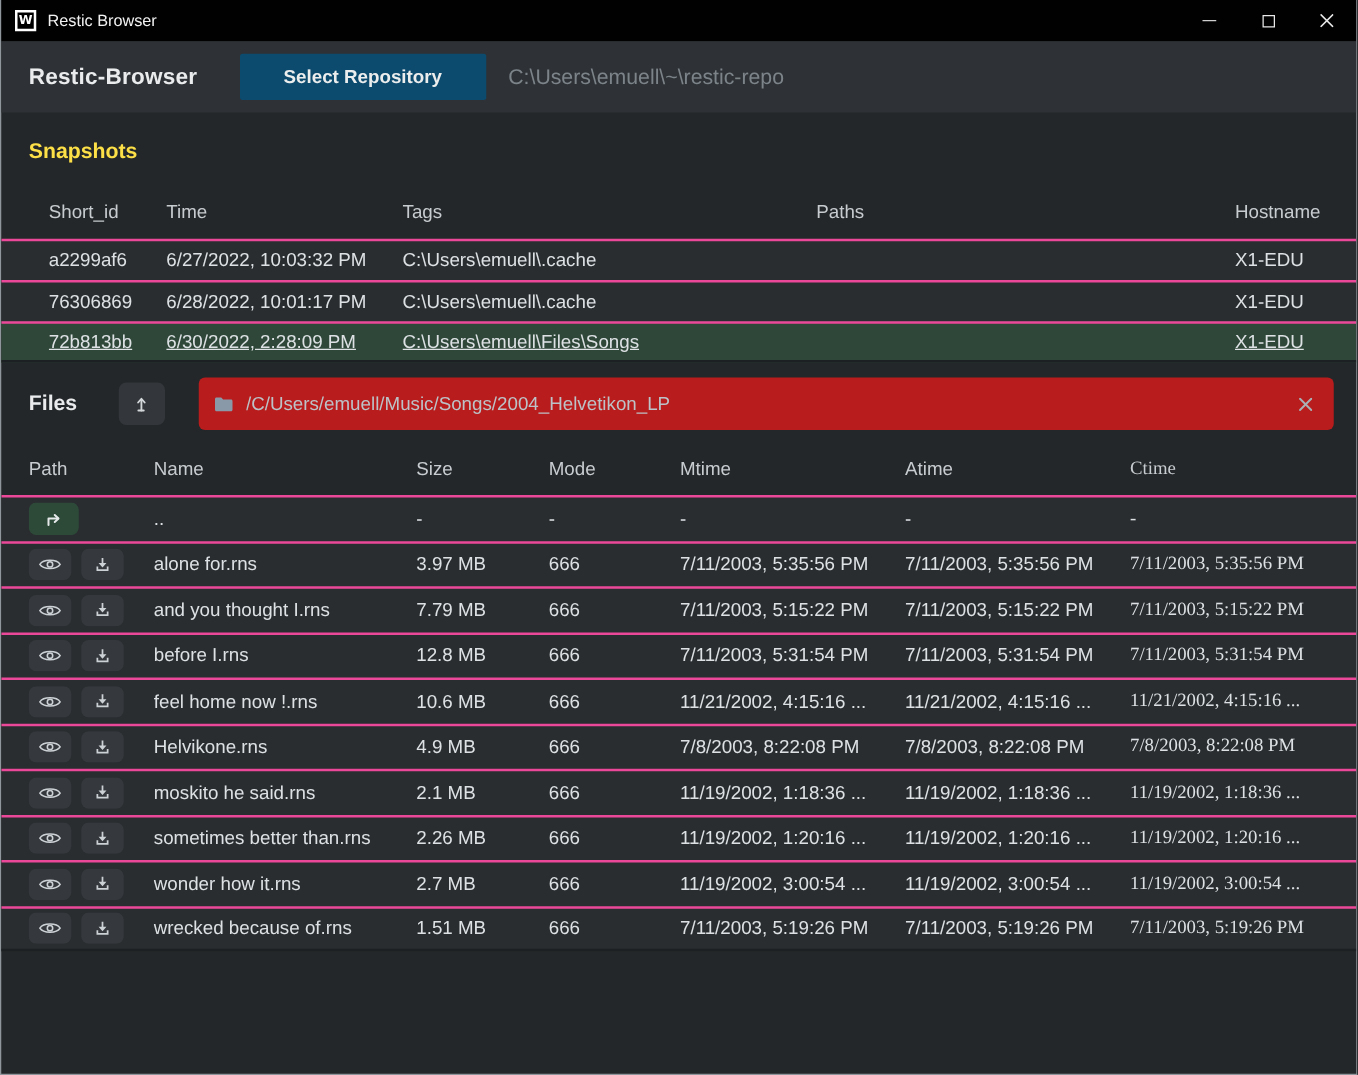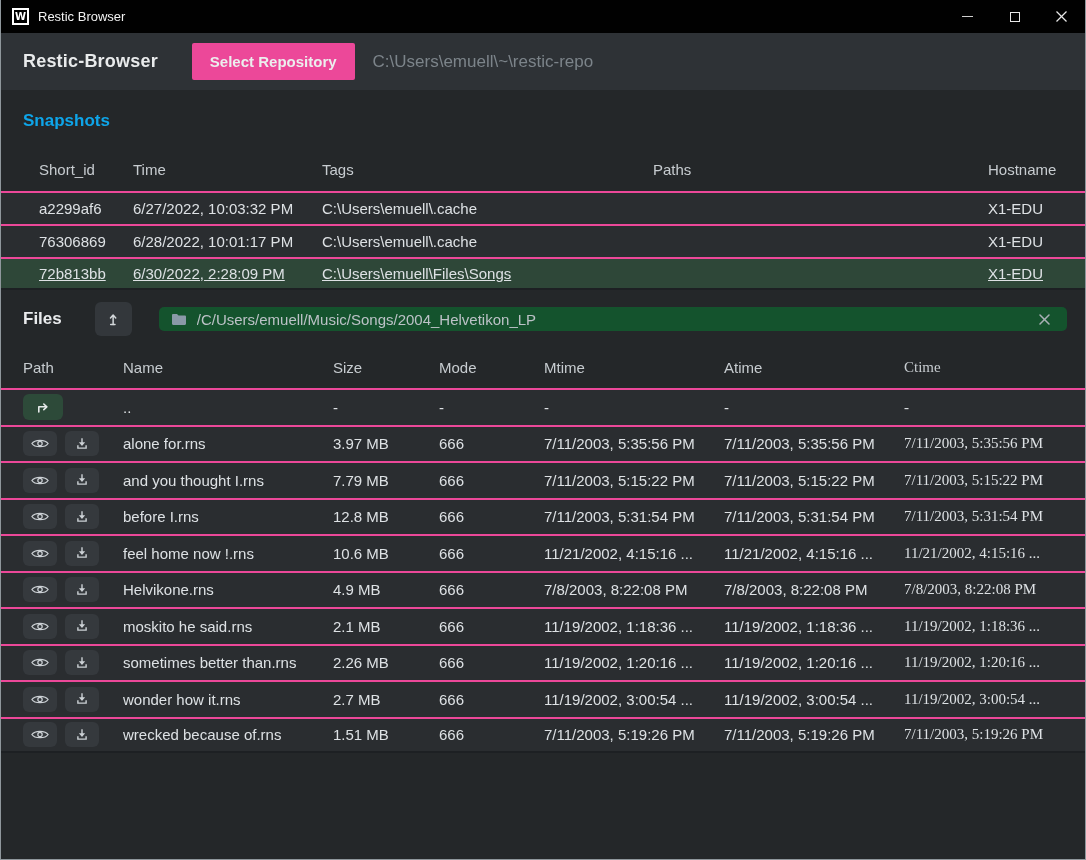--- a/index.html
+++ b/index.html
@@ -41,30 +41,30 @@
   
   .header {
     height: 57px; flex: 0 0 57px;
     background: #2e3236;
     display: flex; align-items: center;
     padding: 0 22px;
   }
   .app-name { font-size: 18px; font-weight: bold; color: #e9ebec; letter-spacing: .2px; }
   .select-repo-btn {
     margin-left: 34px;
-    background: #ec4899; color: #eceeee;
+    background: #0c4a6e; color: #eceeee;
     border: none; border-radius: 2px;
     font-family: inherit; font-size: 15px; font-weight: bold;
-    padding: 10px 18px; cursor: pointer;
+    padding: 10px 35px; cursor: pointer;
   }
   .repo-path { margin-left: 18px; color: #7c848a; font-size: 17px; }
 
   
   .section-heading {
-    font-size: 17px; font-weight: bold; color: #0ea5e9;
+    font-size: 17px; font-weight: bold; color: #fde047;
     padding: 21px 22px 16px 22px;
   }
 
   
   .thead { display: flex; align-items: center; color: #c7ccd0; font-size: 15px; }
   .trow  { display: flex; align-items: center; color: #dde1e4; font-size: 15px;
            background: #2a2d30; border-top: 2px solid #ec4899; }
   .cell { overflow: hidden; white-space: nowrap; text-overflow: ellipsis; padding-right: 10px; }
 
   
@@ -84,22 +84,22 @@
     display: flex; align-items: center;
     padding: 12px 18px 10px 22px; gap: 27px;
   }
   .files-label { font-size: 17px; font-weight: bold; color: #e9ebed; margin-right: 6px; }
   .levelup-btn {
     width: 37px; height: 34px; border: none; border-radius: 6px;
     background: #33373b; color: #d3d7da;
     display: flex; align-items: center; justify-content: center; cursor: pointer;
   }
   .path-box {
-    flex: 1; height: 24px; border-radius: 5px;
-    background: #14532d;
+    flex: 1; height: 42px; border-radius: 5px;
+    background: #b91c1c;
     display: flex; align-items: center;
     padding: 0 12px; gap: 10px;
   }
   .path-text { flex: 1; color: #bcc2c7; font-size: 15px;
                overflow: hidden; white-space: nowrap; text-overflow: ellipsis; }
   .clear-btn {
     background: none; border: none; cursor: pointer;
     display: flex; align-items: center; justify-content: center;
     width: 22px; height: 22px;
   }

